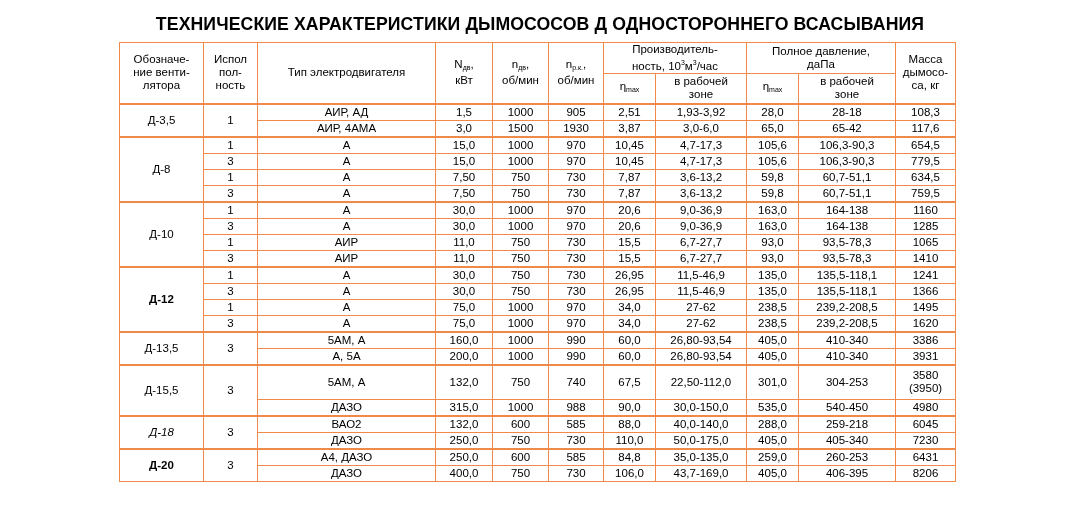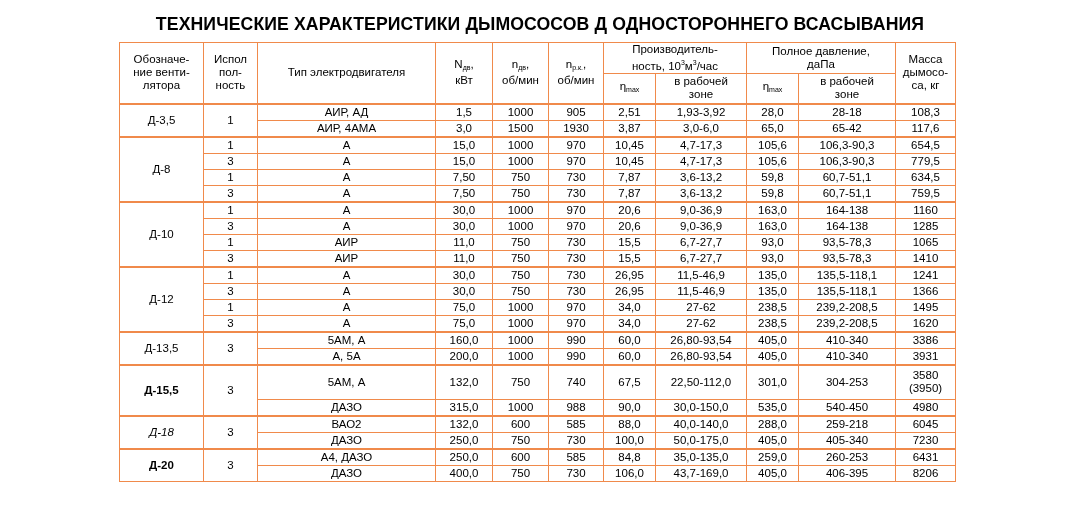--- a/index.html
+++ b/index.html
@@ -200,21 +200,21 @@
         <td>11,0</td>
         <td>750</td>
         <td>730</td>
         <td>15,5</td>
         <td>6,7-27,7</td>
         <td>93,0</td>
         <td>93,5-78,3</td>
         <td>1410</td>
       </tr>
       <tr class="r thick-top">
-        <td rowspan="4" style="border-top: 2px solid rgb(240, 138, 75);">Д-12</td>
+        <td rowspan="4" style="border-top: 2px solid rgb(240, 138, 75); font-weight: bold;">Д-12</td>
         <td>1</td>
         <td>А</td>
         <td>30,0</td>
         <td>750</td>
         <td>730</td>
         <td>26,95</td>
         <td>11,5-46,9</td>
         <td>135,0</td>
         <td>135,5-118,1</td>
         <td>1241</td>
@@ -273,21 +273,21 @@
         <td>200,0</td>
         <td>1000</td>
         <td>990</td>
         <td>60,0</td>
         <td>26,80-93,54</td>
         <td>405,0</td>
         <td>410-340</td>
         <td>3931</td>
       </tr>
       <tr class="tall thick-top">
-        <td rowspan="2" style="border-top: 2px solid rgb(240, 138, 75); font-weight: bold;">Д-15,5</td>
+        <td rowspan="2" style="border-top: 2px solid rgb(240, 138, 75);">Д-15,5</td>
         <td rowspan="2" style="border-top: 2px solid rgb(240, 138, 75);">3</td>
         <td>5АМ, А</td>
         <td>132,0</td>
         <td>750</td>
         <td>740</td>
         <td>67,5</td>
         <td>22,50-112,0</td>
         <td>301,0</td>
         <td>304-253</td>
         <td>
@@ -317,21 +317,21 @@
         <td>40,0-140,0</td>
         <td>288,0</td>
         <td>259-218</td>
         <td>6045</td>
       </tr>
       <tr class="r inner">
         <td>ДАЗО</td>
         <td>250,0</td>
         <td>750</td>
         <td>730</td>
-        <td>100,0</td>
+        <td>110,0</td>
         <td>50,0-175,0</td>
         <td>405,0</td>
         <td>405-340</td>
         <td>7230</td>
       </tr>
       <tr class="r thick-top">
         <td rowspan="2" style="border-top: 2px solid rgb(240, 138, 75); font-weight: bold;">Д-20</td>
         <td rowspan="2" style="border-top: 2px solid rgb(240, 138, 75);">3</td>
         <td>А4, ДАЗО</td>
         <td>250,0</td>

